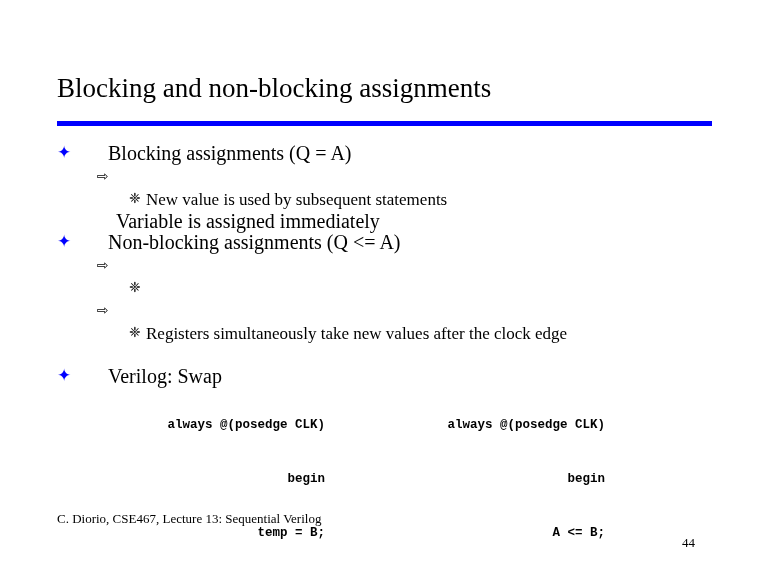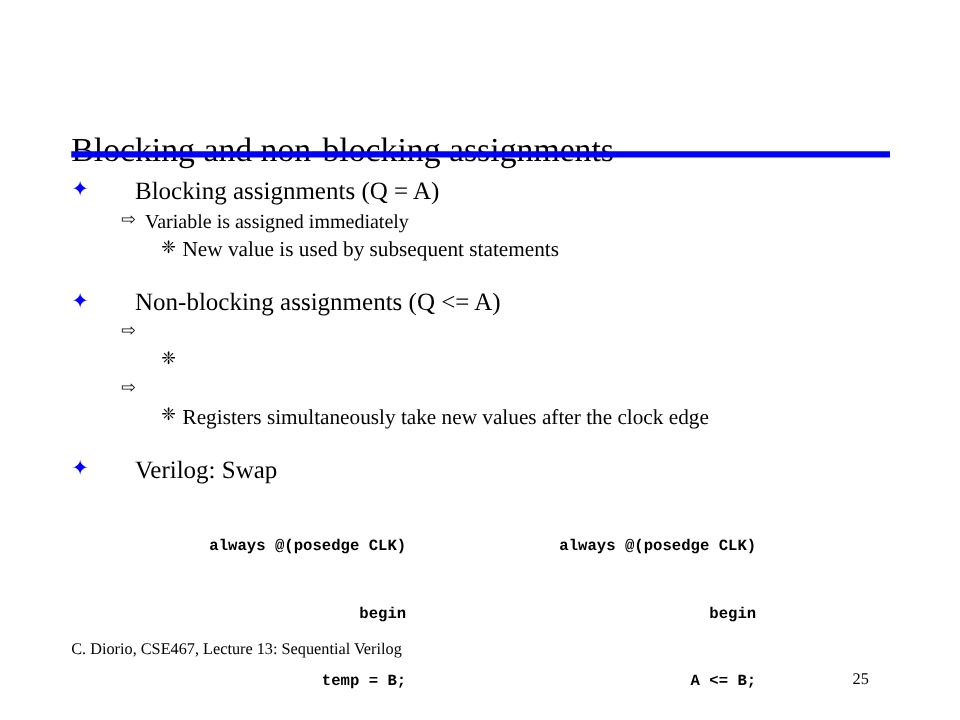--- a/index.html
+++ b/index.html
@@ -25,21 +25,20 @@
   .title {
     position: absolute;
     left: 57px;
     top: 72px;
     width: 660px;
     font-family: "Liberation Serif", "DejaVu Serif", serif;
     font-size: 27px;
     line-height: 32px;
     color: #000000;
     white-space: nowrap;
-    margin-top: 32px;
   }
 
   .title-rule {
     position: absolute;
     left: 57px;
     top: 121px;
     width: 655px;
     height: 5px;
     background: #0000ff;
   }
@@ -93,22 +92,23 @@
   }
   .lvl2 .bullet-mark {
     left: 97px;
     top: 3px;
     color: #000000;
     font-size: 14px;
     font-family: "DejaVu Sans", sans-serif;
   }
   .lvl2 .bullet-text {
     margin-left: 116px;
-    font-size: 16px;
+    font-size: 20px;
     line-height: 23px;
+    margin-top: 44px;
   }
 
   
   .lvl3 {
     height: 22px;
   }
   .lvl3 .bullet-mark {
     left: 129px;
     top: 2px;
     color: #000000;
@@ -120,21 +120,21 @@
     font-size: 17px;
     line-height: 22px;
   }
 
   .gap-lg { height: 18px; }
 
   
   .code-area {
     position: absolute;
     left: 0;
-    top: 392px;
+    top: 380px;
     width: 768px;
     height: 110px;
   }
 
   .code-block {
     position: absolute;
     top: 0;
     font-family: "Liberation Mono", "DejaVu Sans Mono", monospace;
     font-size: 12.5px;
     font-weight: bold;
@@ -248,15 +248,15 @@
       <span class="code-line">begin</span>
       <span class="code-line">A &lt;= B;</span>
       
       
     </div>
 
   </div>
 
   <div class="footer-text">C. Diorio, CSE467, Lecture 13: Sequential Verilog</div>
 
-  <div class="footer-page">25</div>
+  <div class="footer-page">44</div>
 
 </div>
 
 </body></html>

